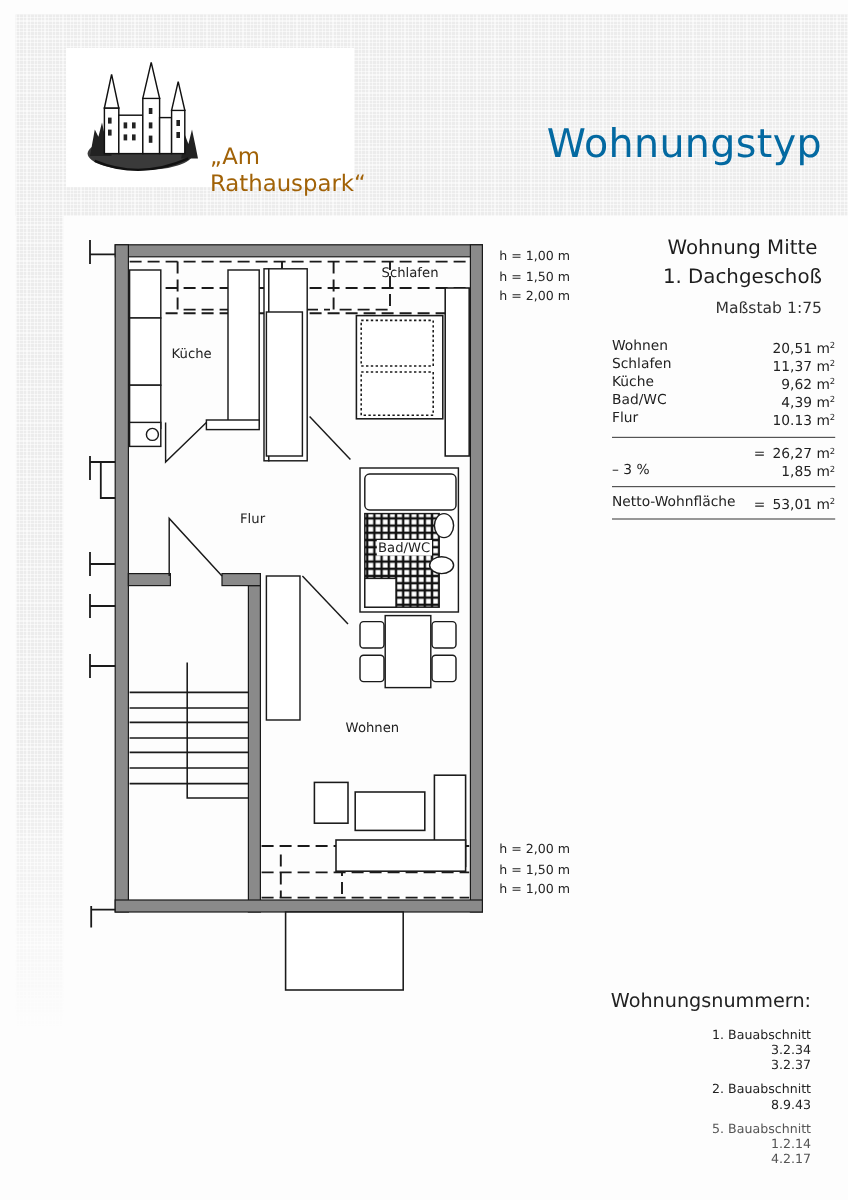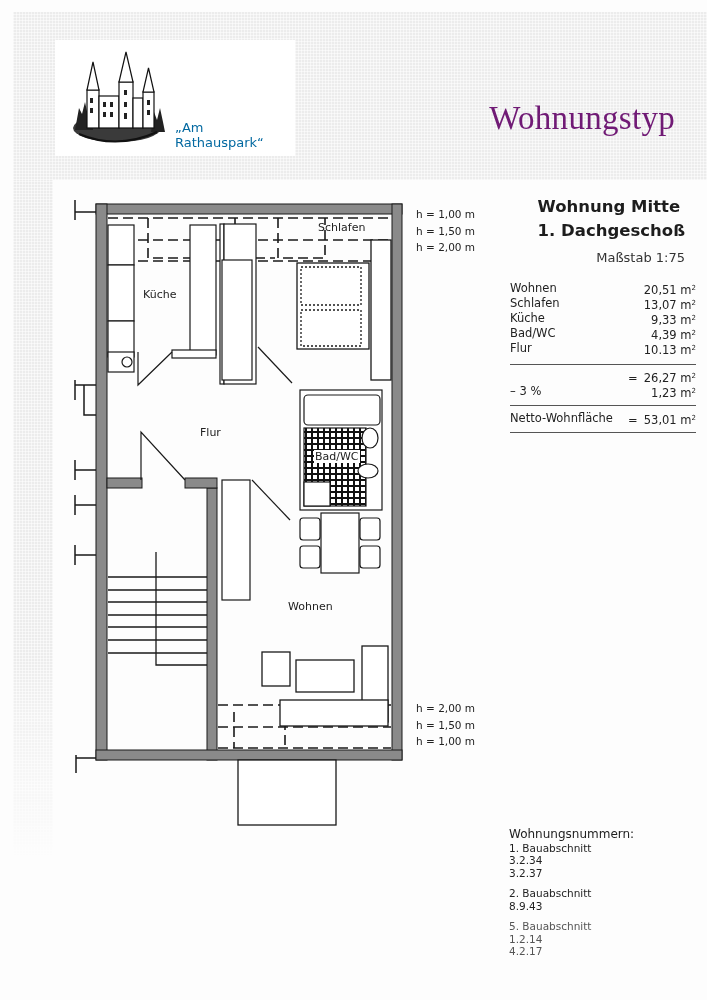--- a/index.html
+++ b/index.html
@@ -13,36 +13,36 @@
     background-image:
       repeating-linear-gradient(0deg, rgba(255,255,255,0.55) 0 1px, transparent 1px 3px),
       repeating-linear-gradient(90deg, rgba(255,255,255,0.55) 0 1px, transparent 1px 3px);
   }
   #tex-top { left:13px; top:12px; width:694px; height:168px; }
   #tex-left { left:13px; top:180px; width:40px; height:680px;
     -webkit-mask-image:linear-gradient(to bottom,#000 70%,transparent);
     mask-image:linear-gradient(to bottom,#000 70%,transparent); }
   #logo-box { position:absolute; left:55px; top:40px; width:240px; height:116px; background:#fff; }
   #logo-art { position:absolute; left:10px; top:10px; }
-  #logo-caption { position:absolute; left:120px; top:80px; font-size:13px; color:#0369a1; }
-  #doc-title { position:absolute; right:32px; top:100px; font-size:33px; color:#701a75; letter-spacing:0.3px;font-family:Liberation Serif, serif; }
-
-  #unit-title { position:absolute; right:22px; top:195px; text-align:left; font-size:16.5px; line-height:24px; color:#1d1d1d;font-weight:bold; }
+  #logo-caption { position:absolute; left:120px; top:80px; font-size:19px; color:#a16207; }
+  #doc-title { position:absolute; right:22px; top:100px; font-size:33px; color:#0369a1; letter-spacing:0.3px; }
+
+  #unit-title { position:absolute; right:22px; top:195px; text-align:center; font-size:16.5px; line-height:24px; color:#1d1d1d; }
   #scale { position:absolute; right:22px; top:250px; font-size:13px; color:#333; }
 
   #area-table { position:absolute; left:510px; top:281px; width:186px; font-size:11.5px; color:#222; }
   .arow { display:flex; justify-content:space-between; height:15px; line-height:15px; }
   .aval sup { font-size:7px; vertical-align:4px; }
   .rule { border-top:1.4px solid #555; margin:8px 0 4px; }
   .rule.dbl { border-top:1.5px solid #555; margin:6px 0 0; }
   .eq { margin-right:6px; }
 
   #unit-numbers { position:absolute; left:509px; top:828px; font-size:10.5px; line-height:12.5px; color:#222; }
-  #unit-numbers .hd { font-size:12px; margin-bottom:1px; }
-  .grp { margin-bottom:8px; }
+  #unit-numbers .hd { font-size:16px; margin-bottom:16px; }
+  .grp { margin-bottom:8px;text-align:right; }
   .grp.g3 { color:#555; }
   .grp.g4 { color:#888; }
 
   .hlabel { position:absolute; left:416px; font-size:10.5px; line-height:16.5px; color:#222; }
   #heights-top { top:206px; }
   #heights-bottom { top:700px; }
 
   .room-label { position:absolute; font-size:11px; color:#222; }
   #plan { position:absolute; left:0; top:0; }
 </style>
@@ -91,42 +91,42 @@
 </div>
 <div id="scale">Maßstab 1:75</div>
 
 <div id="area-table">
   <div class="arow">
       <span>Wohnen</span>
       <span class="aval"><span>20,51 m</span><sup>2</sup></span>
     </div>
   <div class="arow">
       <span>Schlafen</span>
-      <span class="aval"><span>13,07 m</span><sup>2</sup></span>
+      <span class="aval"><span>11,37 m</span><sup>2</sup></span>
     </div>
   <div class="arow">
       <span>Küche</span>
-      <span class="aval"><span>9,33 m</span><sup>2</sup></span>
+      <span class="aval"><span>9,62 m</span><sup>2</sup></span>
     </div>
   <div class="arow">
       <span>Bad/WC</span>
       <span class="aval"><span>4,39 m</span><sup>2</sup></span>
     </div>
   <div class="arow">
       <span>Flur</span>
       <span class="aval"><span>10.13 m</span><sup>2</sup></span>
     </div>
   <div class="rule"></div>
   <div class="arow">
       <span></span>
       <span class="aval"><span class="eq">=</span><span>26,27 m</span><sup>2</sup></span>
     </div>
   <div class="arow">
       <span>– 3 %</span>
-      <span class="aval"><span>1,23 m</span><sup>2</sup></span>
+      <span class="aval"><span>1,85 m</span><sup>2</sup></span>
     </div>
   <div class="rule" style="margin:6px 0 5px"></div>
   <div class="arow">
       <span>Netto-Wohnfläche</span>
       <span class="aval"><span class="eq">=</span><span>53,01 m</span><sup>2</sup></span>
     </div>
   <div class="rule dbl"></div>
 </div>
 
 <div class="hlabel" id="heights-top">

